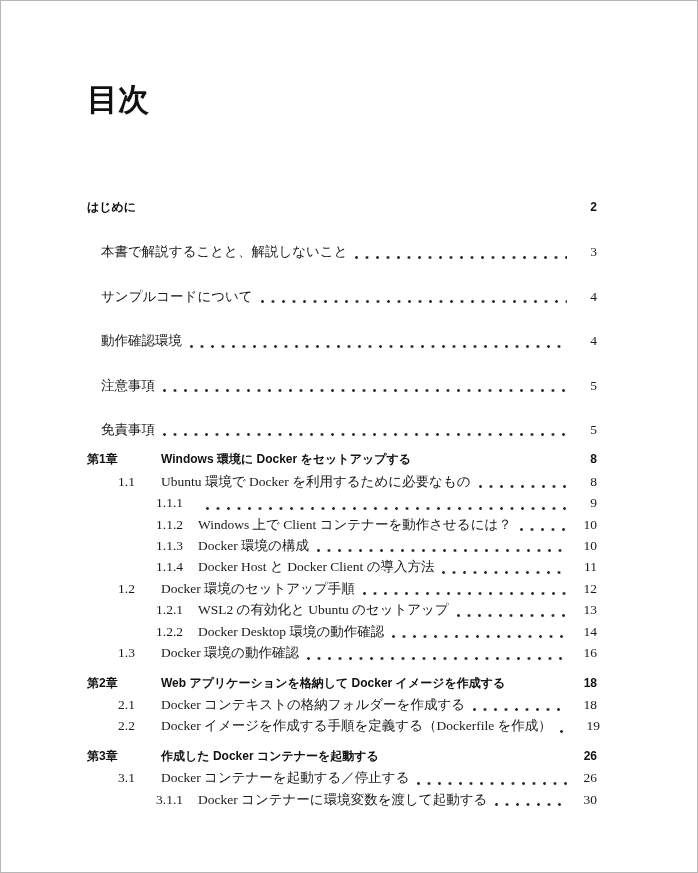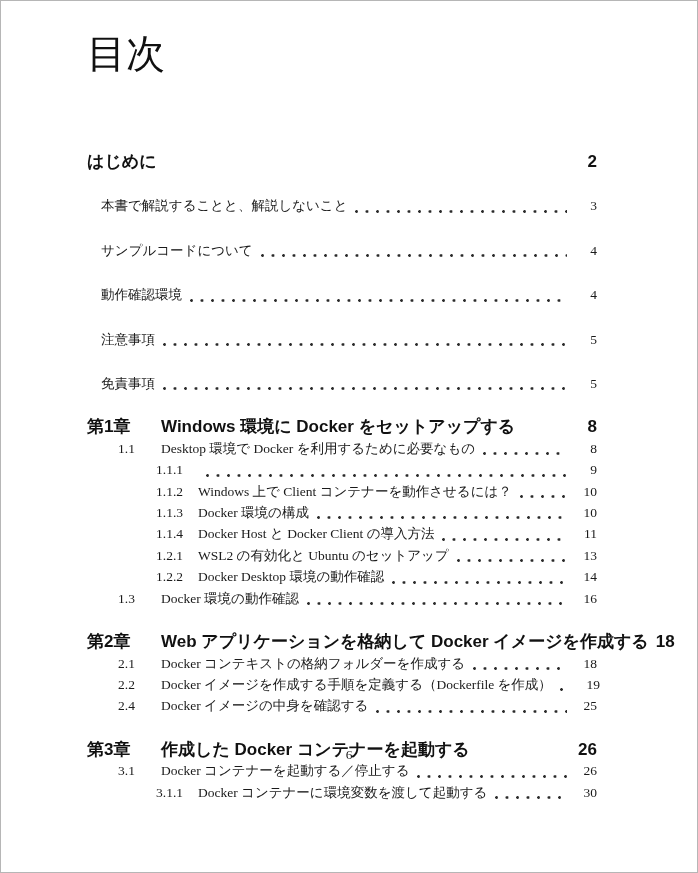--- a/index.html
+++ b/index.html
@@ -13,24 +13,24 @@
     height: 873px;
     box-sizing: border-box;
     border: 1px solid #b6b6b6;
     background: #ffffff;
     overflow: hidden;
     font-family: "Liberation Serif", "DejaVu Serif", serif;
     color: #1a1a1a;
   }
   .doc-title {
     margin: 0;
-    padding: 34px 0 0 86px;
+    padding: 80px 0 0 86px;
     font-family: "Liberation Sans", "DejaVu Sans", sans-serif;
-    font-weight: 400;
-    font-size: 39px;
+    font-weight: 700;
+    font-size: 31px;
     line-height: 38px;
     color: #111;
   }
   .toc {
     margin-top: 78px;
     padding: 0 100px 0 86px;
   }
   .row {
     display: flex;
     align-items: baseline;
@@ -52,23 +52,23 @@
     background-image: radial-gradient(circle at 1.5px 1.5px, #2a2a2a 1.15px, rgba(0,0,0,0) 1.6px);
     background-size: 10.5px 3px;
     background-repeat: repeat-x;
     background-position: left bottom;
     min-width: 10px;
   }
   .spacer { flex: 1 1 auto; }
   .lv-heading {
     font-family: "Liberation Sans", "DejaVu Sans", sans-serif;
     font-weight: 700;
-    font-size: 17px;
+    font-size: 12px;
     color: #111;
-    margin-top: 22px;
+    margin-top: 9px;
   }
   .lv-heading .num { width: 74px; }
   .lv-front      { padding-left: 14px; margin-top: 23px; }
   .lv-section    { padding-left: 31px; }
   .lv-section .num    { width: 43px; }
   .lv-subsection { padding-left: 69px; justify-content: space-between; }
   .lv-subsection .num { width: 42px; }
   .footer-pg {
     position: absolute;
     top: 746px;
@@ -130,21 +130,21 @@
 
   <div class="row lv-heading">
     <span class="num">第1章</span>
     <span class="title">Windows 環境に Docker をセットアップする</span>
     <span class="spacer"></span>
     <span class="pg">8</span>
   </div>
 
   <div class="row lv-section">
     <span class="num">1.1</span>
-    <span class="title">Desktop 環境で Docker を利用するために必要なもの</span>
+    <span class="title">Ubuntu 環境で Docker を利用するために必要なもの</span>
     <span class="leader"></span>
     <span class="pg">8</span>
   </div>
 
   <div class="row lv-subsection">
     <span class="num">1.1.1</span>
     <span class="leader"></span>
     <span class="pg">9</span>
   </div>
 
@@ -162,20 +162,26 @@
     <span class="pg">10</span>
   </div>
 
   <div class="row lv-subsection">
     <span class="num">1.1.4</span>
     <span class="title">Docker Host と Docker Client の導入方法</span>
     <span class="leader"></span>
     <span class="pg">11</span>
   </div>
 
+  <div class="row lv-section">
+    <span class="num">1.2</span>
+    <span class="title">Docker 環境のセットアップ手順</span>
+    <span class="leader"></span>
+    <span class="pg">12</span>
+  </div>
 
   <div class="row lv-subsection">
     <span class="num">1.2.1</span>
     <span class="title">WSL2 の有効化と Ubuntu のセットアップ</span>
     <span class="leader"></span>
     <span class="pg">13</span>
   </div>
 
   <div class="row lv-subsection">
     <span class="num">1.2.2</span>
@@ -206,26 +212,20 @@
   </div>
 
   <div class="row lv-section">
     <span class="num">2.2</span>
     <span class="title">Docker イメージを作成する手順を定義する（Dockerfile を作成）</span>
     <span class="leader"></span>
     <span class="pg">19</span>
   </div>
 
 
-  <div class="row lv-section">
-    <span class="num">2.4</span>
-    <span class="title">Docker イメージの中身を確認する</span>
-    <span class="leader"></span>
-    <span class="pg">25</span>
-  </div>
 
   <div class="row lv-heading">
     <span class="num">第3章</span>
     <span class="title">作成した Docker コンテナーを起動する</span>
     <span class="spacer"></span>
     <span class="pg">26</span>
   </div>
 
   <div class="row lv-section">
     <span class="num">3.1</span>

